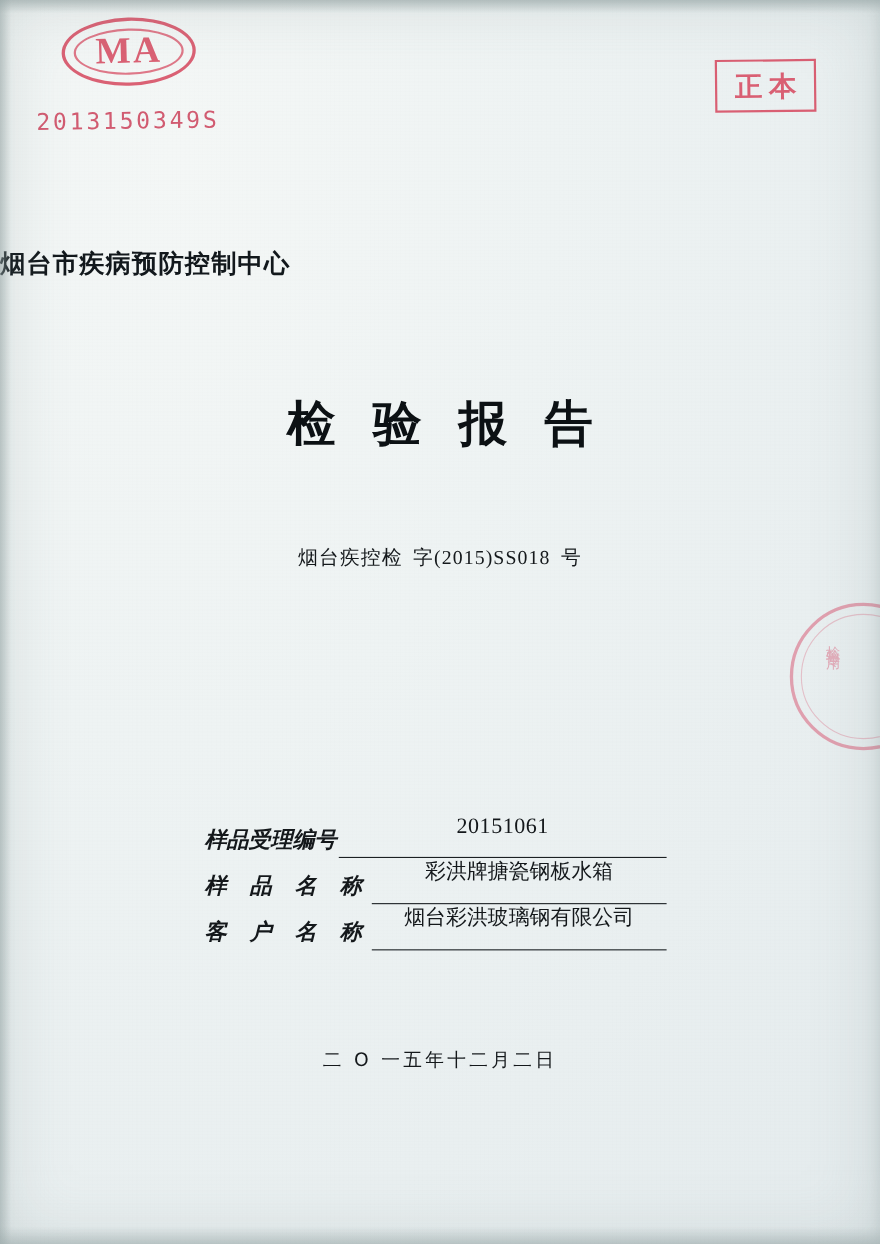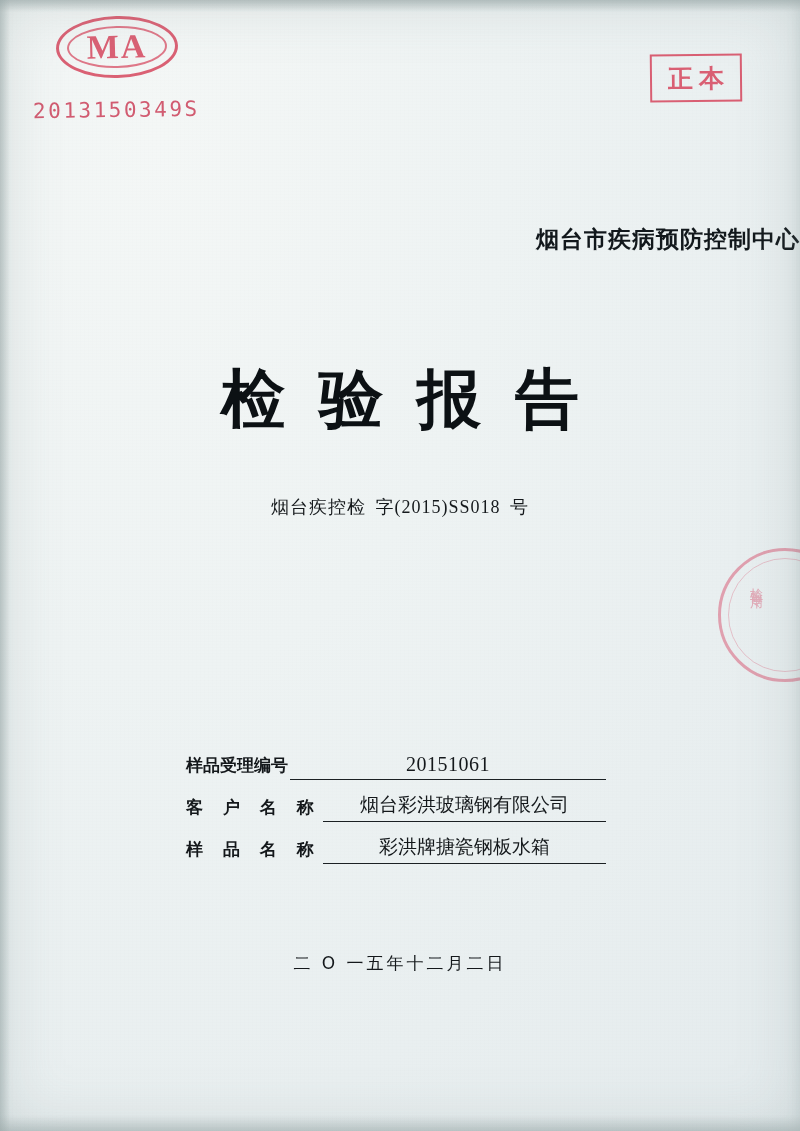--- a/index.html
+++ b/index.html
@@ -156,36 +156,36 @@
     letter-spacing: 3px;
     opacity: 0.85;
   }
 
   
   .org-name {
     position: absolute;
     top: 224px;
     left: 0;
     width: 100%;
-    text-align: right;
+    text-align: left;
     font-family: "DejaVu Sans", sans-serif;
     font-size: 23px;
     font-weight: bold;
     color: #12181c;
     letter-spacing: 1px;
   }
 
   .report-title {
     position: absolute;
     top: 356px;
     left: 0;
     width: 100%;
     text-align: center;
     font-family: "DejaVu Sans", sans-serif;
-    font-size: 64px;
+    font-size: 44px;
     font-weight: bold;
     color: #0c1114;
     letter-spacing: 34px;
     text-indent: 34px;
   }
 
   .report-no {
     position: absolute;
     top: 495px;
     left: 0;
@@ -208,35 +208,36 @@
   .field-row {
     display: flex;
     align-items: flex-end;
     height: 42px;
     font-size: 21px;
     color: #14181b;
   }
   .field-label {
     font-family: "DejaVu Sans", sans-serif;
     font-weight: bold;
-    font-size: 17px;
+    font-size: 20px;
     white-space: nowrap;
     padding-bottom: 3px;
     letter-spacing: 0px;
+    font-style: italic;
   }
   .field-label.spaced {
     letter-spacing: 7px;
   }
   .field-value {
     flex: 1;
     border-bottom: 1.6px solid #1b2023;
     text-align: center;
     font-family: "DejaVu Sans", sans-serif;
     font-size: 19px;
-    padding-bottom: 3px;
+    padding-bottom: 16px;
     margin-left: 2px;
     color: #14181b;
   }
   .field-value.num {
     font-family: "Liberation Serif", serif;
     font-size: 20px;
     letter-spacing: 0.5px;
   }
 
   .report-date {
@@ -281,26 +282,26 @@
     <span class="np">字(2015)SS018</span>
     <span>号</span>
   </div>
 
   <div class="fields">
     <div class="field-row">
       <span class="field-label">样品受理编号</span>
       <span class="field-value num">20151061</span>
     </div>
     <div class="field-row">
+      <span class="field-label spaced">样 品 名 称</span>
+      <span class="field-value">彩洪牌搪瓷钢板水箱</span>
+    </div>
+    <div class="field-row">
       <span class="field-label spaced">客 户 名 称</span>
       <span class="field-value">烟台彩洪玻璃钢有限公司</span>
-    </div>
-    <div class="field-row">
-      <span class="field-label spaced">样 品 名 称</span>
-      <span class="field-value">彩洪牌搪瓷钢板水箱</span>
     </div>
   </div>
 
   <div class="report-date">二 O 一五年十二月二日</div>
 
   <div class="vignette"></div>
   <div class="edge-top"></div>
   <div class="edge-left"></div>
   <div class="edge-bottom"></div>
 </div>

